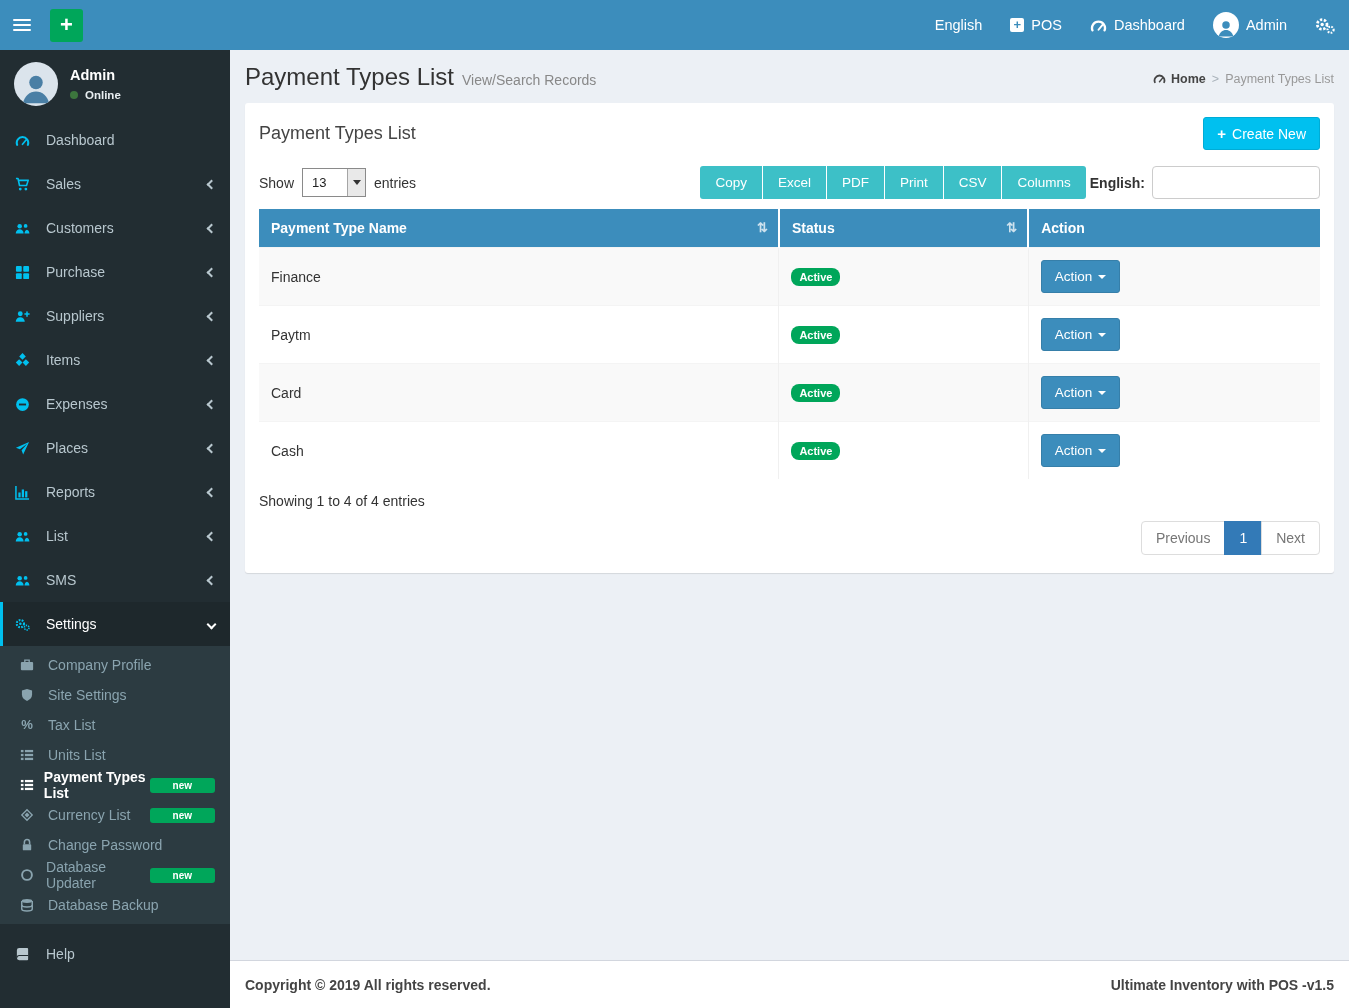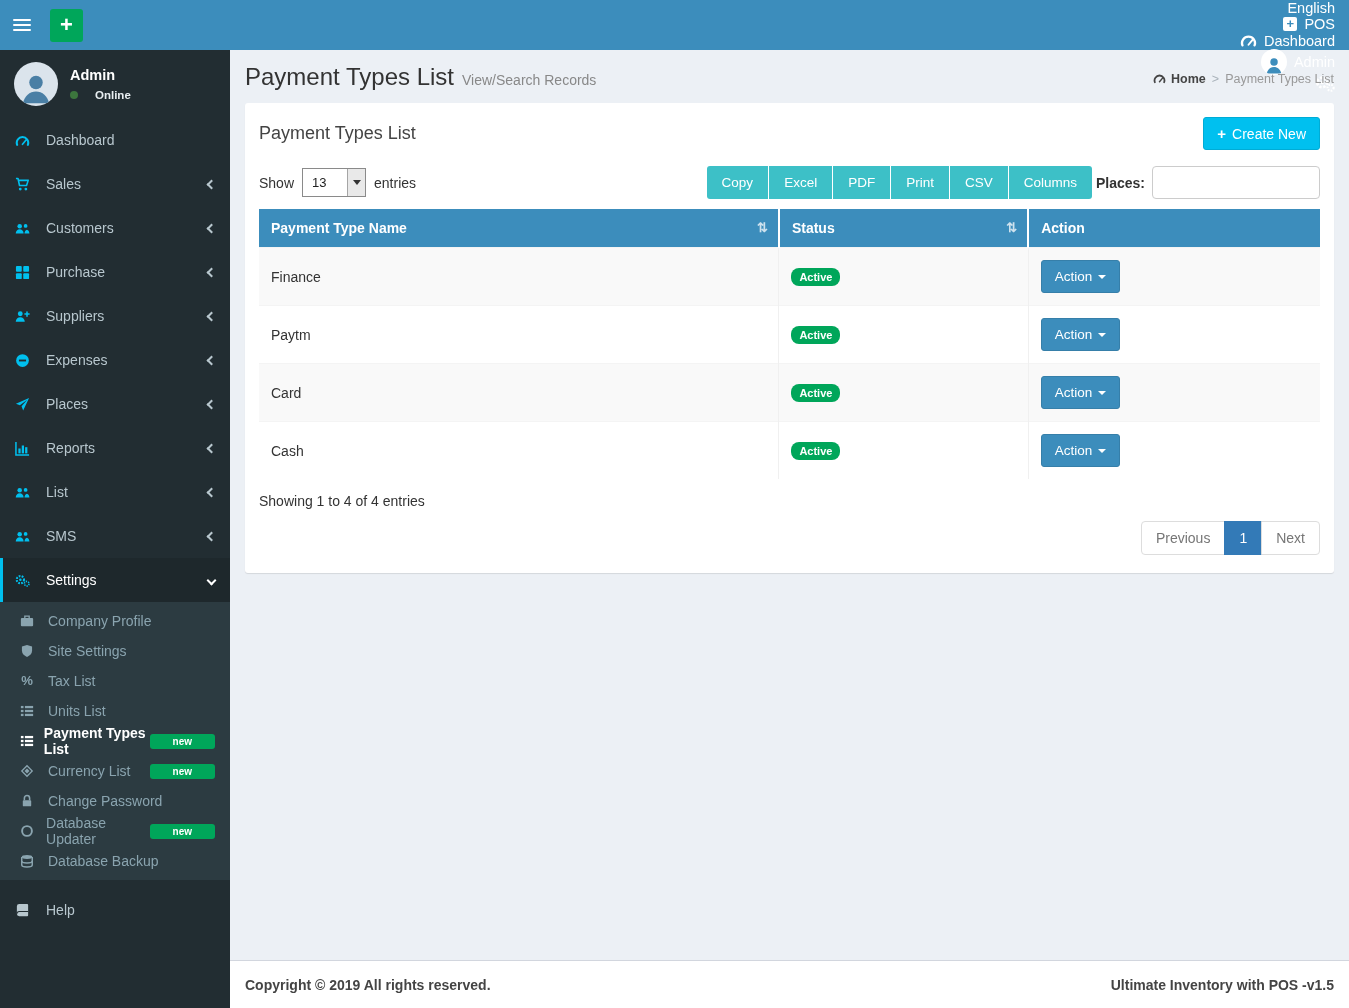--- a/index.html
+++ b/index.html
@@ -6,36 +6,36 @@
   html,body { width:1349px; height:1008px; }
   body { font-family:"Liberation Sans", sans-serif; font-size:14px; background:#ecf0f5; color:#333; overflow:hidden; }
 
   
   .navbar { display:flex; height:50px; background:#3c8dbc; }
   .logo { width:230px; height:50px; background:#367fa9; color:#fff; font-size:20px; font-weight:700; display:flex; align-items:center; justify-content:center; flex:0 0 230px; }
   .nav-main { flex:1; display:flex; align-items:center; }
   .hamburger { width:44px; height:50px; display:flex; flex-direction:column; justify-content:center; align-items:center; gap:3px; cursor:pointer; }
   .hamburger i { display:block; width:18px; height:2px; background:#fff; border-radius:1px; }
   .nav-add-btn { width:33px; height:33px; background:#00a65a; border:none; border-radius:3px; color:#fff; font-size:22px; font-weight:700; line-height:30px; text-align:center; margin-left:6px; cursor:pointer; }
-  .nav-right { margin-left:auto; display:flex; align-items:flex-end; height:50px;flex-direction:column; }
+  .nav-right { margin-left:auto; display:flex; align-items:flex-end; height:50px; }
   .nav-item { display:flex; align-items:center; gap:7px; color:#fff; font-size:14.5px; padding:0 14px; height:50px; cursor:pointer; }
   .plus-square { display:inline-block; width:14px; height:14px; background:#fff; color:#3c8dbc; border-radius:2px; font-size:13px; font-weight:800; line-height:14px; text-align:center; }
   .plus-square::before { content:"+"; }
   .nav-avatar { width:26px; height:26px; border-radius:50%; background:#fff; overflow:hidden; display:inline-flex; align-items:flex-end; justify-content:center; }
   .nav-avatar svg { width:20px; height:20px; fill:#3c8dbc; }
   .nav-gears svg { width:20px; height:17px; color:#fff; }
 
   
   .sidebar { position:absolute; top:50px; left:0; bottom:0; width:230px; background:#222d32; }
   .user-panel { display:flex; align-items:center; padding:12px 14px; }
   .side-avatar { width:44px; height:44px; border-radius:50%; background:#dbe4ec; overflow:hidden; display:flex; align-items:flex-end; justify-content:center; flex:0 0 44px; }
   .side-avatar svg { width:36px; height:36px; fill:#4a7fa5; }
   .user-info { margin-left:12px; }
   .user-name { color:#fff; font-weight:700; font-size:14.5px; }
-  .user-status { display:flex; align-items:center; gap:17px; margin-top:6px; color:#e8eef1; font-size:11.5px; font-weight:600; }
+  .user-status { display:flex; align-items:center; gap:7px; margin-top:6px; color:#e8eef1; font-size:11.5px; font-weight:600; }
   .dot-online { width:8px; height:8px; border-radius:50%; background:#3c763d; display:inline-block; }
   ul.menu { list-style:none; }
   .side-item { display:flex; align-items:center; height:44px; padding:0 15px 0 12px; color:#b8c7ce; font-size:14px; cursor:pointer; border-left:3px solid transparent; }
   .side-item .sicon { width:24px; margin-right:7px; display:inline-flex; color:#00c0ef; }
   .side-item .sicon svg { width:15px; height:15px; }
   .side-item.plain .sicon { color:#b8c7ce; }
   .side-item.active { background:#1e282c; border-left-color:#00c0ef; color:#fff; }
   .chev { margin-left:auto; width:7px; height:7px; border-left:2px solid currentColor; border-bottom:2px solid currentColor; display:inline-block; }
   .chev-left { transform:rotate(45deg); }
   .chev-down { transform:rotate(-45deg); }
@@ -225,20 +225,31 @@
             <circle cx="5.6" cy="5" r="2.6"></circle>
             <path d="M.8 13.5c0-2.7 2.1-4.8 4.8-4.8s4.8 2.1 4.8 4.8z"></path>
             <path d="M12.8 3.2v4.4M10.6 5.4h4.4" stroke="currentColor" stroke-width="1.6" stroke-linecap="round"></path>
           </svg>
         </span>
         <span class="slabel">Suppliers</span>
         <span class="chev chev-left"></span>
       </li>
       <li class="side-item">
         <span class="sicon">
+          <svg viewBox="0 0 16 16" fill="currentColor">
+            <rect x="5.5" y="1.1" width="5" height="5" transform="rotate(45 8 3.6)"></rect>
+            <rect x="1.9" y="7.7" width="5" height="5" transform="rotate(45 4.4 10.2)"></rect>
+            <rect x="9.1" y="7.7" width="5" height="5" transform="rotate(45 11.6 10.2)"></rect>
+          </svg>
+        </span>
+        <span class="slabel">Items</span>
+        <span class="chev chev-left"></span>
+      </li>
+      <li class="side-item">
+        <span class="sicon">
           <svg viewBox="0 0 16 16">
             <circle cx="8" cy="8" r="6.8" fill="currentColor"></circle>
             <rect x="4.2" y="7" width="7.6" height="2" fill="#222d32"></rect>
           </svg>
         </span>
         <span class="slabel">Expenses</span>
         <span class="chev chev-left"></span>
       </li>
       <li class="side-item">
         <span class="sicon">
@@ -442,21 +453,21 @@
         <span class="entries-label">entries</span>
         <div class="btn-group" id="export-buttons">
             <button class="dt-btn">Copy</button>
             <button class="dt-btn">Excel</button>
             <button class="dt-btn">PDF</button>
             <button class="dt-btn">Print</button>
             <button class="dt-btn">CSV</button>
             <button class="dt-btn">Columns</button>
           </div>
         <div class="search-wrap">
-          <span class="search-label">Places:</span>
+          <span class="search-label">English:</span>
           <input class="search-input" type="text" value="" style="">
         </div>
       </div>
 
       <table class="data-table">
         <thead>
           <tr>
             <th class="sortable" style="width:49%;">Payment Type Name</th>
             <th class="sortable" style="width:23.5%;">Status</th>
             <th style="width:27.5%;">Action</th>

